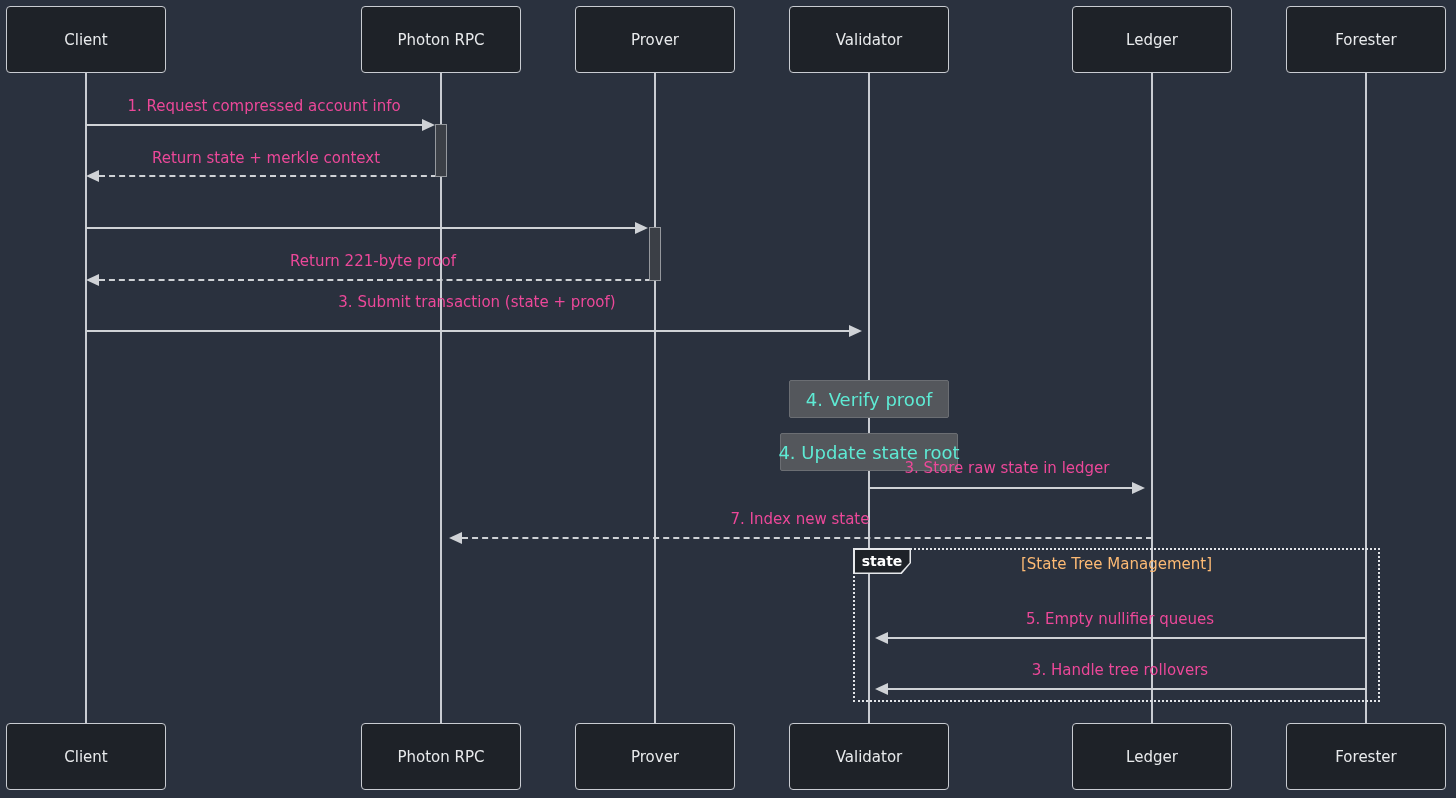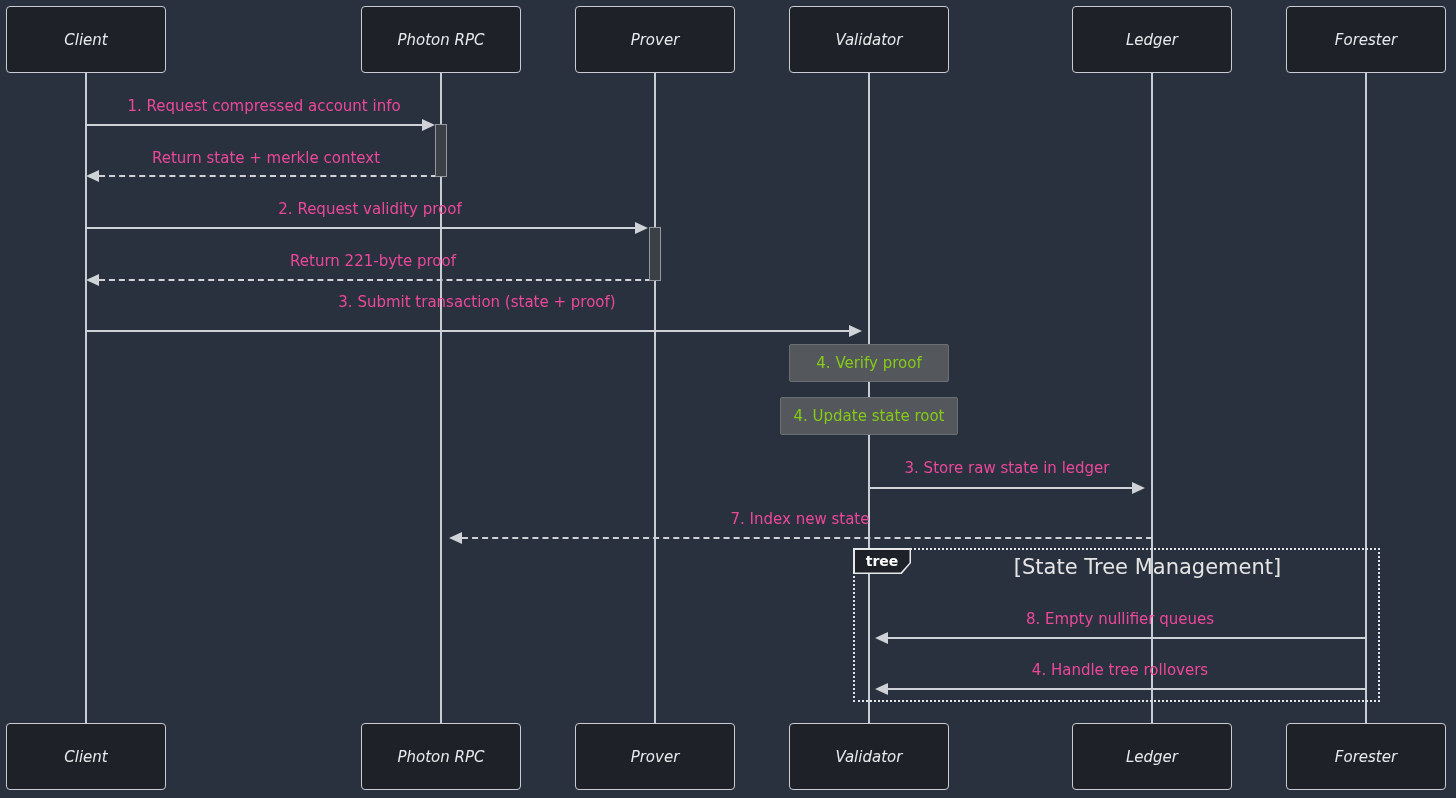--- a/index.html
+++ b/index.html
@@ -11,21 +11,21 @@
     font-family:"DejaVu Sans","Liberation Sans",sans-serif;
     overflow:hidden;
   }
   .actor{
     position:absolute;
     width:160px;height:67px;
     background:#1e2228;
     border:1.5px solid #c9ccd2;
     border-radius:4px;
     display:flex;align-items:center;justify-content:center;
-    color:#e8eaec;font-size:15px;font-style:italic;
+    color:#e8eaec;font-size:15px;
   }
   .lifeline{
     position:absolute;
     top:73px;height:650px;width:2px;
     background:#c9ccd2;
   }
   .msg-label{
     position:absolute;
     width:500px;height:20px;line-height:20px;
     text-align:center;
@@ -53,21 +53,21 @@
     position:absolute;width:12px;
     background:#3b3f46;
     border:1px solid #95989d;
   }
   .note{
     position:absolute;height:38px;
     background:#54575c;
     border:1px solid #6b6e73;
     border-radius:2px;
     display:flex;align-items:center;justify-content:center;
-    color:#84cc16;font-size:15px;white-space:nowrap;
+    color:#5eead4;font-size:18px;white-space:nowrap;margin-top:36px;
   }
   .loop-frame{
     position:absolute;
     left:853px;top:548px;width:527px;height:154px;
     border:2px dotted #e2e4e8;
   }
   .loop-tag{
     position:absolute;
     left:853px;top:548px;width:58px;height:26px;
     background:#e6e8eb;
@@ -75,23 +75,23 @@
   }
   .loop-tag-inner{
     position:absolute;inset:1.5px;
     background:#1e2228;
     clip-path:polygon(0 0,100% 0,100% 58%,84% 100%,0 100%);
     display:flex;align-items:center;justify-content:center;
     color:#ffffff;font-size:14px;font-weight:bold;
   }
   .loop-condition{
     position:absolute;
-    left:884px;top:555px;width:527px;
+    left:853px;top:555px;width:527px;
     text-align:center;
-    color:#e5e5e5;font-size:21px;
+    color:#fdba74;font-size:15px;
   }
 </style>
 </head>
 <body>
 
 <div class="canvas">
 
   <div class="lifeline" style="left:85px"></div>
   <div class="lifeline" style="left:440px"></div>
   <div class="lifeline" style="left:654px"></div>
@@ -100,21 +100,20 @@
   <div class="lifeline" style="left:1365px"></div>
 
   <div class="msg-label" style="left:14px;top:96px">1. Request compressed account info</div>
   <div class="msg-line" style="left:86px;top:124px;width:336px"></div>
   <div class="head-right" style="left:422px;top:119px"></div>
 
   <div class="msg-label" style="left:16px;top:148px">Return state + merkle context</div>
   <div class="msg-line dashed" style="left:99px;top:175px;width:348px"></div>
   <div class="head-left" style="left:86px;top:170px"></div>
 
-  <div class="msg-label" style="left:120px;top:199px">2. Request validity proof</div>
   <div class="msg-line" style="left:86px;top:227px;width:549px"></div>
   <div class="head-right" style="left:635px;top:222px"></div>
 
   <div class="msg-label" style="left:123px;top:251px">Return 221-byte proof</div>
   <div class="msg-line dashed" style="left:99px;top:279px;width:562px"></div>
   <div class="head-left" style="left:86px;top:274px"></div>
 
   <div class="msg-label" style="left:227px;top:292px">3. Submit transaction (state + proof)</div>
   <div class="msg-line" style="left:86px;top:330px;width:763px"></div>
   <div class="head-right" style="left:849px;top:325px"></div>
@@ -129,28 +128,28 @@
   <div class="msg-line" style="left:869px;top:487px;width:263px"></div>
   <div class="head-right" style="left:1132px;top:482px"></div>
 
   <div class="msg-label" style="left:550px;top:509px">7. Index new state</div>
   <div class="msg-line dashed" style="left:462px;top:537px;width:690px"></div>
   <div class="head-left" style="left:449px;top:532px"></div>
 
   <div class="loop-frame"></div>
   <div class="loop-condition">[State Tree Management]</div>
   <div class="loop-tag">
-    <div class="loop-tag-inner">tree</div>
+    <div class="loop-tag-inner">state</div>
   </div>
 
-  <div class="msg-label" style="left:870px;top:609px">8. Empty nullifier queues</div>
+  <div class="msg-label" style="left:870px;top:609px">5. Empty nullifier queues</div>
   <div class="msg-line" style="left:888px;top:637px;width:478px"></div>
   <div class="head-left" style="left:875px;top:632px"></div>
 
-  <div class="msg-label" style="left:870px;top:660px">4. Handle tree rollovers</div>
+  <div class="msg-label" style="left:870px;top:660px">3. Handle tree rollovers</div>
   <div class="msg-line" style="left:888px;top:688px;width:478px"></div>
   <div class="head-left" style="left:875px;top:683px"></div>
 
   <div class="actor" style="left:6px;top:6px">Client</div>
   <div class="actor" style="left:361px;top:6px">Photon RPC</div>
   <div class="actor" style="left:575px;top:6px">Prover</div>
   <div class="actor" style="left:789px;top:6px">Validator</div>
   <div class="actor" style="left:1072px;top:6px">Ledger</div>
   <div class="actor" style="left:1286px;top:6px">Forester</div>
 

